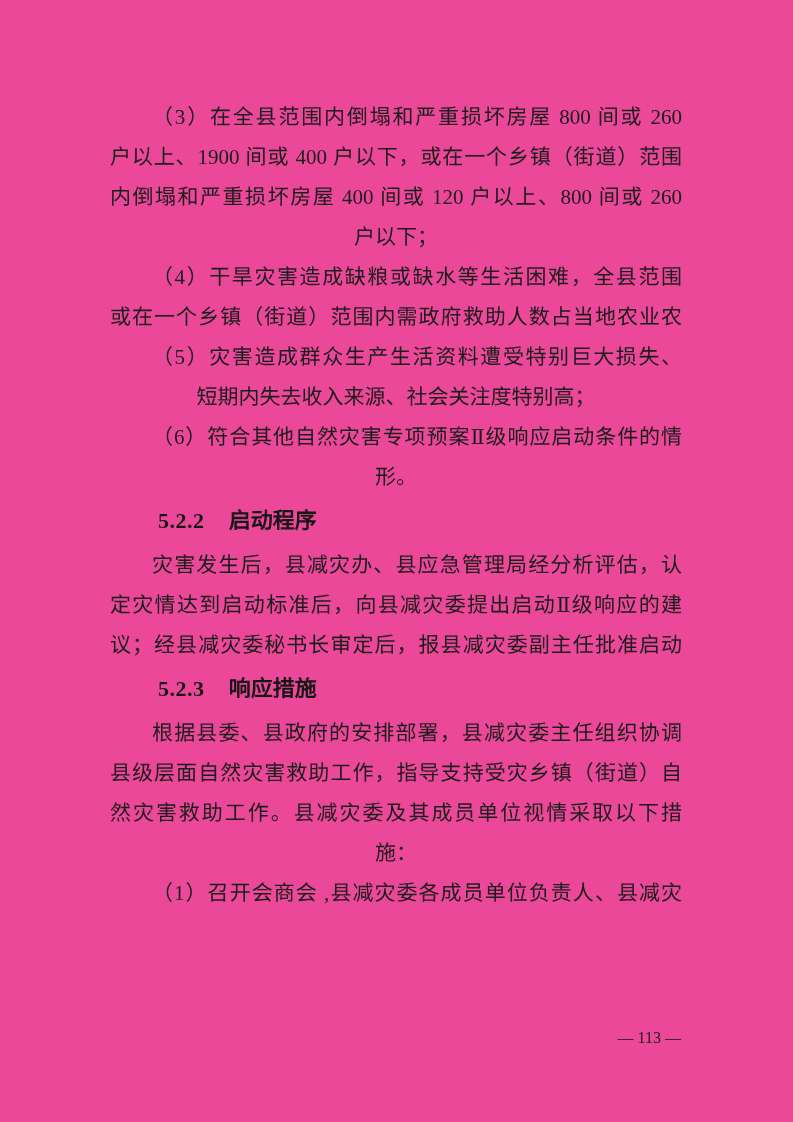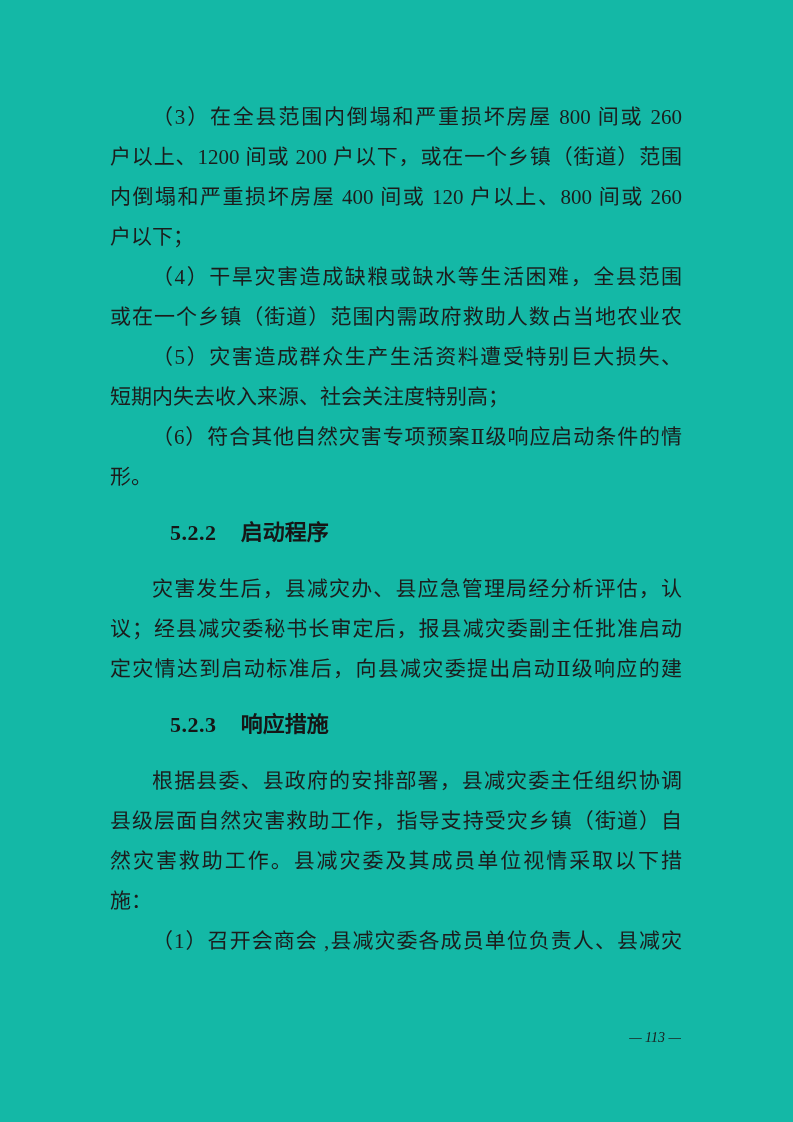--- a/index.html
+++ b/index.html
@@ -9,84 +9,83 @@
   }
   body {
     width: 793px;
     height: 1122px;
     font-family: "Liberation Serif", "DejaVu Serif", serif;
   }
   .page {
     position: relative;
     width: 793px;
     height: 1122px;
-    background: #14b8a6;
+    background: #ec4899;
     overflow: hidden;
   }
   .content {
     position: absolute;
     left: 110px;
     top: 97px;
     width: 572px;
     font-size: 21px;
     line-height: 40px;
     color: #1c1c1c;
   }
   .line {
-    text-align: left;
+    text-align: center;
   }
   .line.j {
     text-align: justify;
     text-align-last: justify;
   }
   .line.indent {
     text-indent: 2em;
   }
   .heading {
-    margin: 16px;
+    margin: 4px;
     padding-left: 2em;
     font-size: 22px;
     line-height: 40px;
     font-weight: bold;
     color: #161616;
   }
   .h-num {
     margin-right: 1.1em;
     letter-spacing: 0.5px;
   }
   .page-number {
     position: absolute;
     top: 1026px;
     right: 112px;
-    font-size: 14px;
+    font-size: 16px;
     line-height: 24px;
     color: #1c1c1c;
     white-space: nowrap;
-    font-style: italic;
   }
 </style>
 </head>
 <body>
 
 <div class="page">
   <main class="content" id="doc-content">
       <div class="line j indent">（3）在全县范围内倒塌和严重损坏房屋 800 间或 260</div>
-      <div class="line j">户以上、1200 间或 200 户以下，或在一个乡镇（街道）范围</div>
+      <div class="line j">户以上、1900 间或 400 户以下，或在一个乡镇（街道）范围</div>
       <div class="line j">内倒塌和严重损坏房屋 400 间或 120 户以上、800 间或 260</div>
       <div class="line">户以下；</div>
       <div class="line j indent">（4）干旱灾害造成缺粮或缺水等生活困难，全县范围</div>
       <div class="line j">或在一个乡镇（街道）范围内需政府救助人数占当地农业农</div>
       <div class="line j indent">（5）灾害造成群众生产生活资料遭受特别巨大损失、</div>
       <div class="line">短期内失去收入来源、社会关注度特别高；</div>
       <div class="line j indent">（6）符合其他自然灾害专项预案Ⅱ级响应启动条件的情</div>
       <div class="line">形。</div>
       <h2 class="heading"><span class="h-num">5.2.2</span><span class="h-title">启动程序</span></h2>
       <div class="line j indent">灾害发生后，县减灾办、县应急管理局经分析评估，认</div>
+      <div class="line j">定灾情达到启动标准后，向县减灾委提出启动Ⅱ级响应的建</div>
       <div class="line j">议；经县减灾委秘书长审定后，报县减灾委副主任批准启动</div>
-      <div class="line j">定灾情达到启动标准后，向县减灾委提出启动Ⅱ级响应的建</div>
       <h2 class="heading"><span class="h-num">5.2.3</span><span class="h-title">响应措施</span></h2>
       <div class="line j indent">根据县委、县政府的安排部署，县减灾委主任组织协调</div>
       <div class="line j">县级层面自然灾害救助工作，指导支持受灾乡镇（街道）自</div>
       <div class="line j">然灾害救助工作。县减灾委及其成员单位视情采取以下措</div>
       <div class="line">施：</div>
       <div class="line j indent">（1）召开会商会 ,县减灾委各成员单位负责人、县减灾</div>
     </main>
   <div class="page-number">— 113 —</div>
 </div>
 

